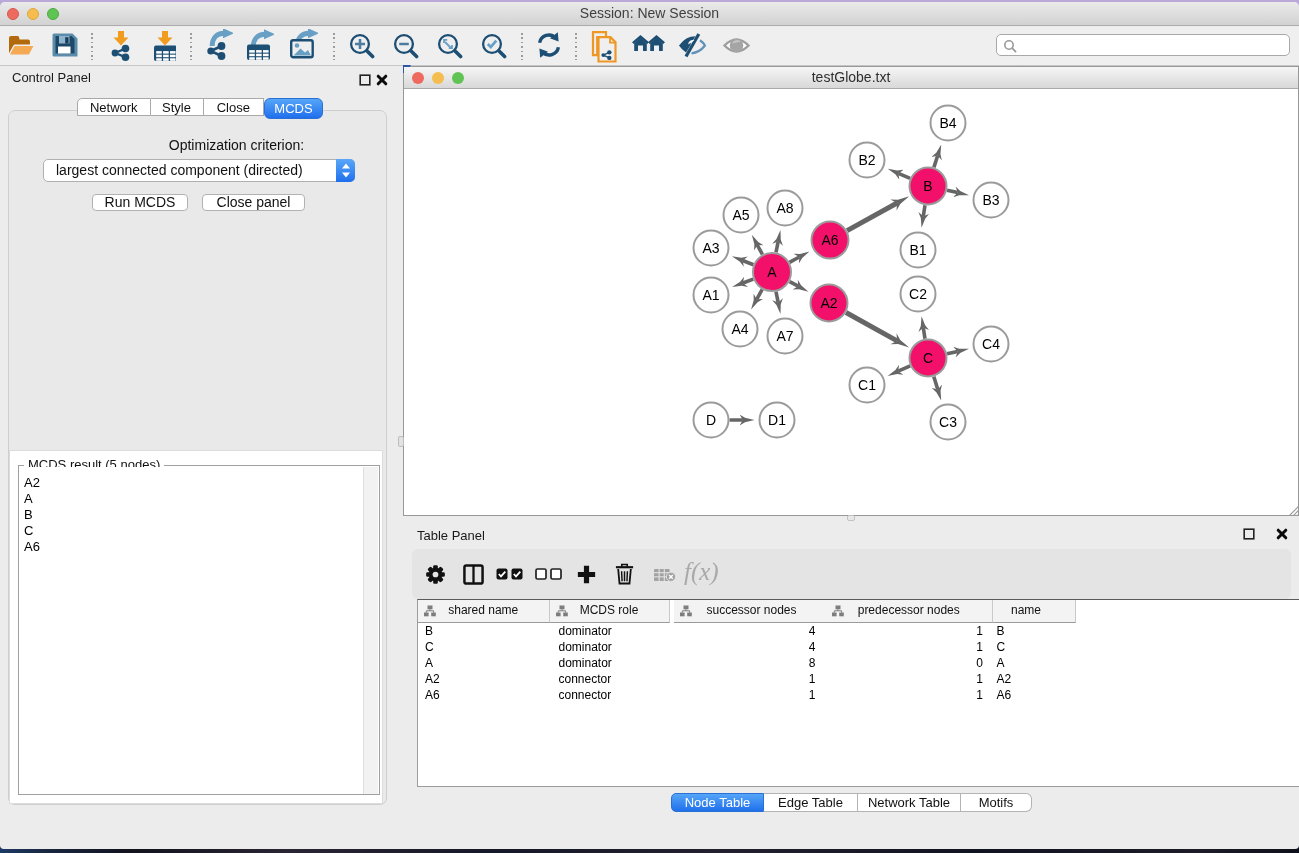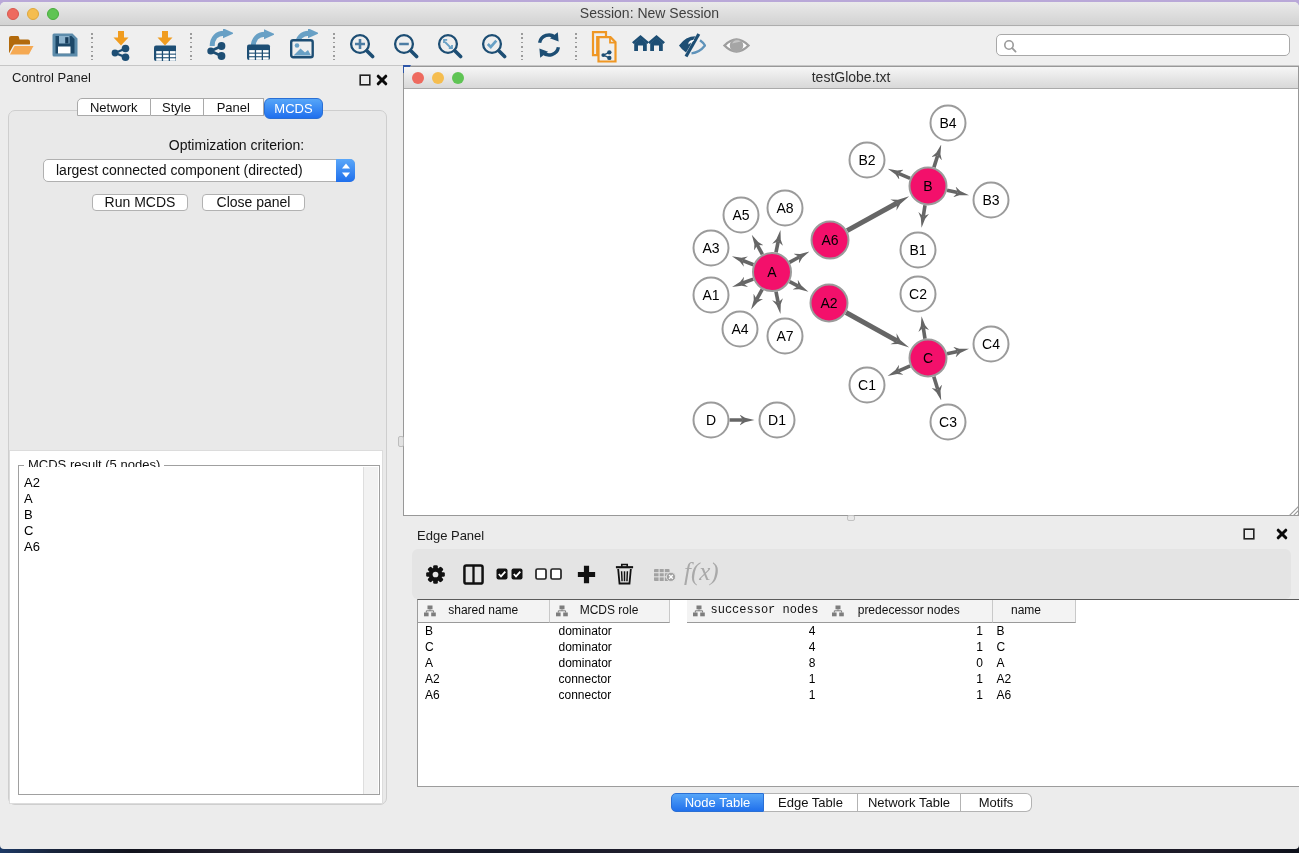--- a/index.html
+++ b/index.html
@@ -267,21 +267,21 @@
     <svg class="abs" style="left:376px;top:72px" width="12" height="12" viewBox="0 0 12 12">
       <g stroke="#0a0a0a" stroke-width="3" stroke-linecap="round">
         <line x1="2.2" y1="2.2" x2="9.8" y2="9.8"></line>
         <line x1="9.8" y1="2.2" x2="2.2" y2="9.8"></line>
       </g>
     </svg>
   <div id="cp-panel" class="abs"></div>
   <div class="tabs abs">
     <div class="tab first" style="width:73.5px">Network</div>
     <div class="tab" style="width:53px">Style</div>
-    <div class="tab" style="width:60.5px">Panel</div>
+    <div class="tab" style="width:60.5px">Close</div>
     <div class="tab sel" style="width:59px">MCDS</div>
   </div>
   <div id="optlabel" class="abs">Optimization criterion:</div>
   <div id="combo" class="abs">largest connected component (directed)
     <div class="btn">
         <svg class="abs" style="left:3.5px;top:3px" width="12" height="17" viewBox="0 0 12 17">
           <path fill="#fff" d="M6,1.5 L10,6.5 H2 z"></path>
           <path fill="#fff" d="M6,15.5 L2,10.5 h8 z"></path>
         </svg>
       </div>
@@ -383,21 +383,21 @@
       </svg>
     <svg class="abs" style="left:882px;top:436px" width="13" height="13" viewBox="0 0 13 13">
         <g stroke="#9a9a9a" stroke-width="1.1">
           <line x1="3" y1="13" x2="13" y2="3"></line>
           <line x1="7" y1="13" x2="13" y2="7"></line>
           <line x1="11" y1="13" x2="13" y2="11"></line>
         </g>
       </svg>
   </div>
 
-  <div id="tp-title" class="abs">Edge Panel</div>
+  <div id="tp-title" class="abs">Table Panel</div>
   <svg class="abs" style="left:1243px;top:526px" width="12" height="12" viewBox="0 0 12 12">
       <rect x="1.2" y="1.2" width="9.6" height="9.6" fill="none" stroke="#222" stroke-width="1.6"></rect>
     </svg>
     <svg class="abs" style="left:1276px;top:526px" width="12" height="12" viewBox="0 0 12 12">
       <g stroke="#0a0a0a" stroke-width="3" stroke-linecap="round">
         <line x1="2.2" y1="2.2" x2="9.8" y2="9.8"></line>
         <line x1="9.8" y1="2.2" x2="2.2" y2="9.8"></line>
       </g>
     </svg>
   <div id="tp-toolbar" class="abs">
@@ -482,21 +482,21 @@
     <div class="th" style="left:131.5px;width:120.0px;"><svg width="12" height="12" viewBox="0 0 12 12" style="position:absolute;left:6px;top:5px">
           <g fill="#7d7d7d">
             <rect x="3.5" y="0.5" width="5" height="3.8"></rect>
             <rect x="0" y="7.5" width="4.6" height="3.8"></rect>
             <rect x="7.2" y="7.5" width="4.6" height="3.8"></rect>
           </g>
           <g stroke="#7d7d7d" stroke-width="1">
             <path fill="none" d="M2.3,7.5 V5.8 H9.6 V7.5 M6,5.8 V4.3"></path>
           </g>
         </svg>MCDS role</div>
-    <div class="th" style="left:269px;width:156.0px;font-family:Liberation Mono, monospace;"><svg width="12" height="12" viewBox="0 0 12 12" style="position:absolute;left:6px;top:5px">
+    <div class="th" style="left:256px;width:156.0px;"><svg width="12" height="12" viewBox="0 0 12 12" style="position:absolute;left:6px;top:5px">
           <g fill="#7d7d7d">
             <rect x="3.5" y="0.5" width="5" height="3.8"></rect>
             <rect x="0" y="7.5" width="4.6" height="3.8"></rect>
             <rect x="7.2" y="7.5" width="4.6" height="3.8"></rect>
           </g>
           <g stroke="#7d7d7d" stroke-width="1">
             <path fill="none" d="M2.3,7.5 V5.8 H9.6 V7.5 M6,5.8 V4.3"></path>
           </g>
         </svg>successor nodes</div>
     <div class="th" style="left:407.5px;width:167.5px;"><svg width="12" height="12" viewBox="0 0 12 12" style="position:absolute;left:6px;top:5px">

